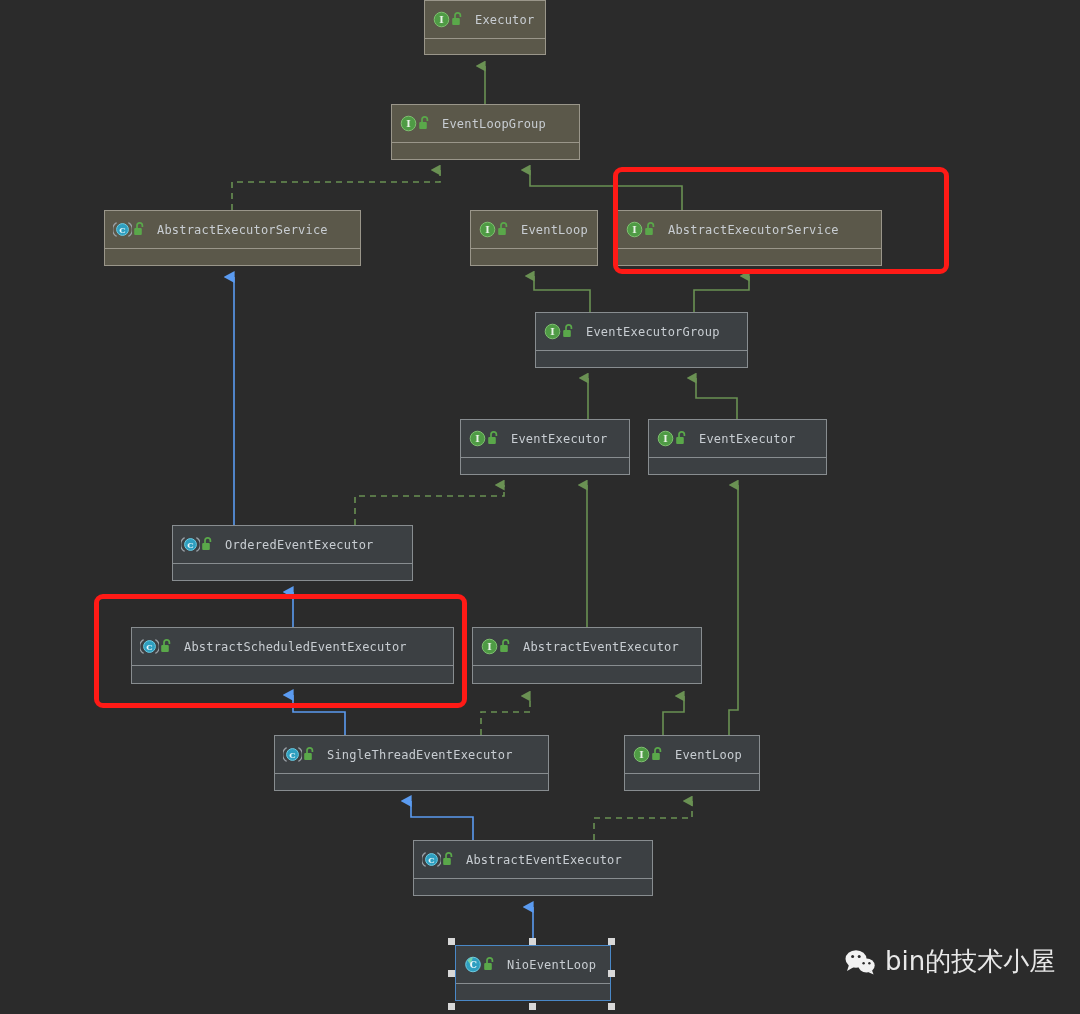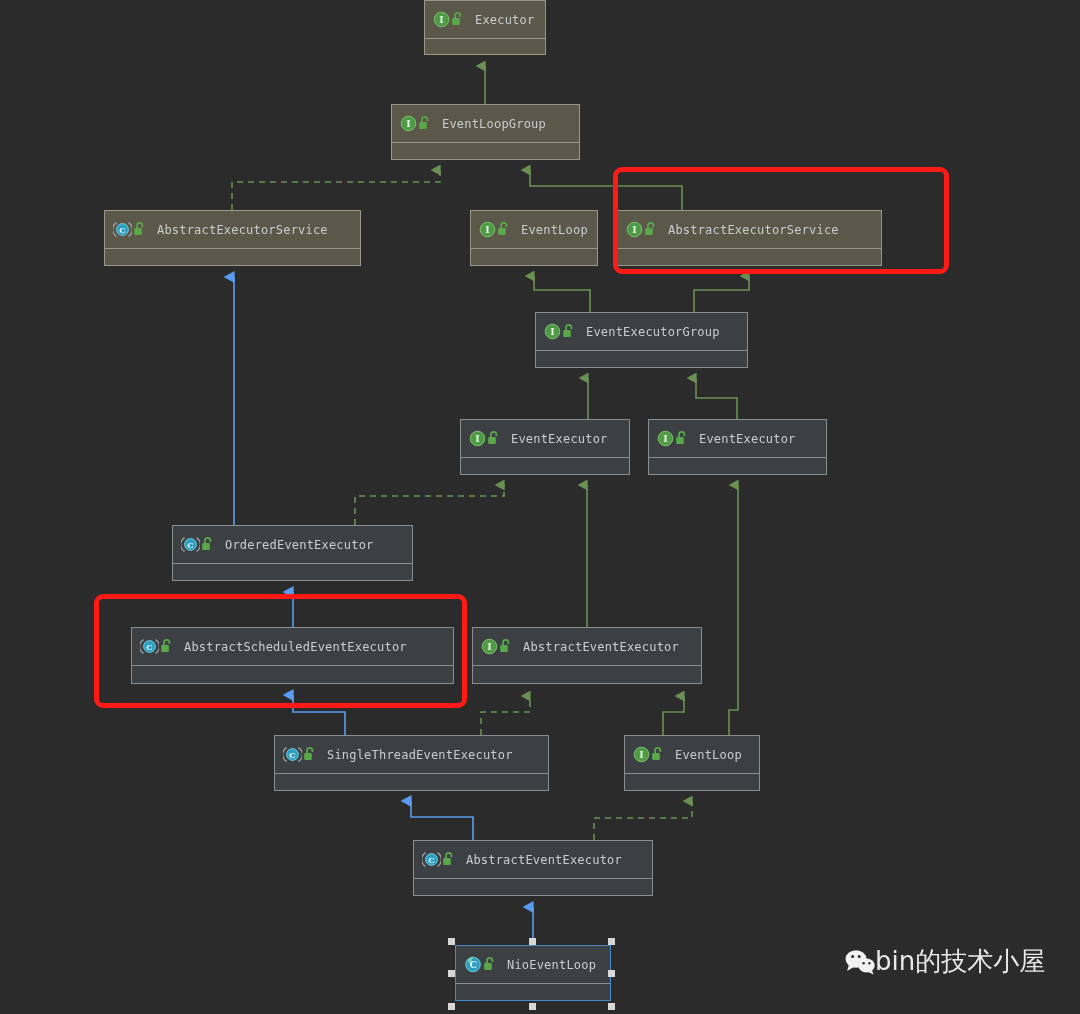--- a/index.html
+++ b/index.html
@@ -65,21 +65,21 @@
   .handle{
     position:absolute;
     width:7px;height:7px;
     background:#d8d8d8;
     box-sizing:border-box;
   }
 
   
   #watermark{
     position:absolute;
-    display:flex;align-items:center;
+    display:flex;align-items:center;gap:10px;
     color:#e8e8e8;
     font-family:"DejaVu Sans","Liberation Sans",sans-serif;
     font-size:26px;
     white-space:nowrap;
   }
 </style>
 </head>
 <body>
 
 <div id="canvas">

